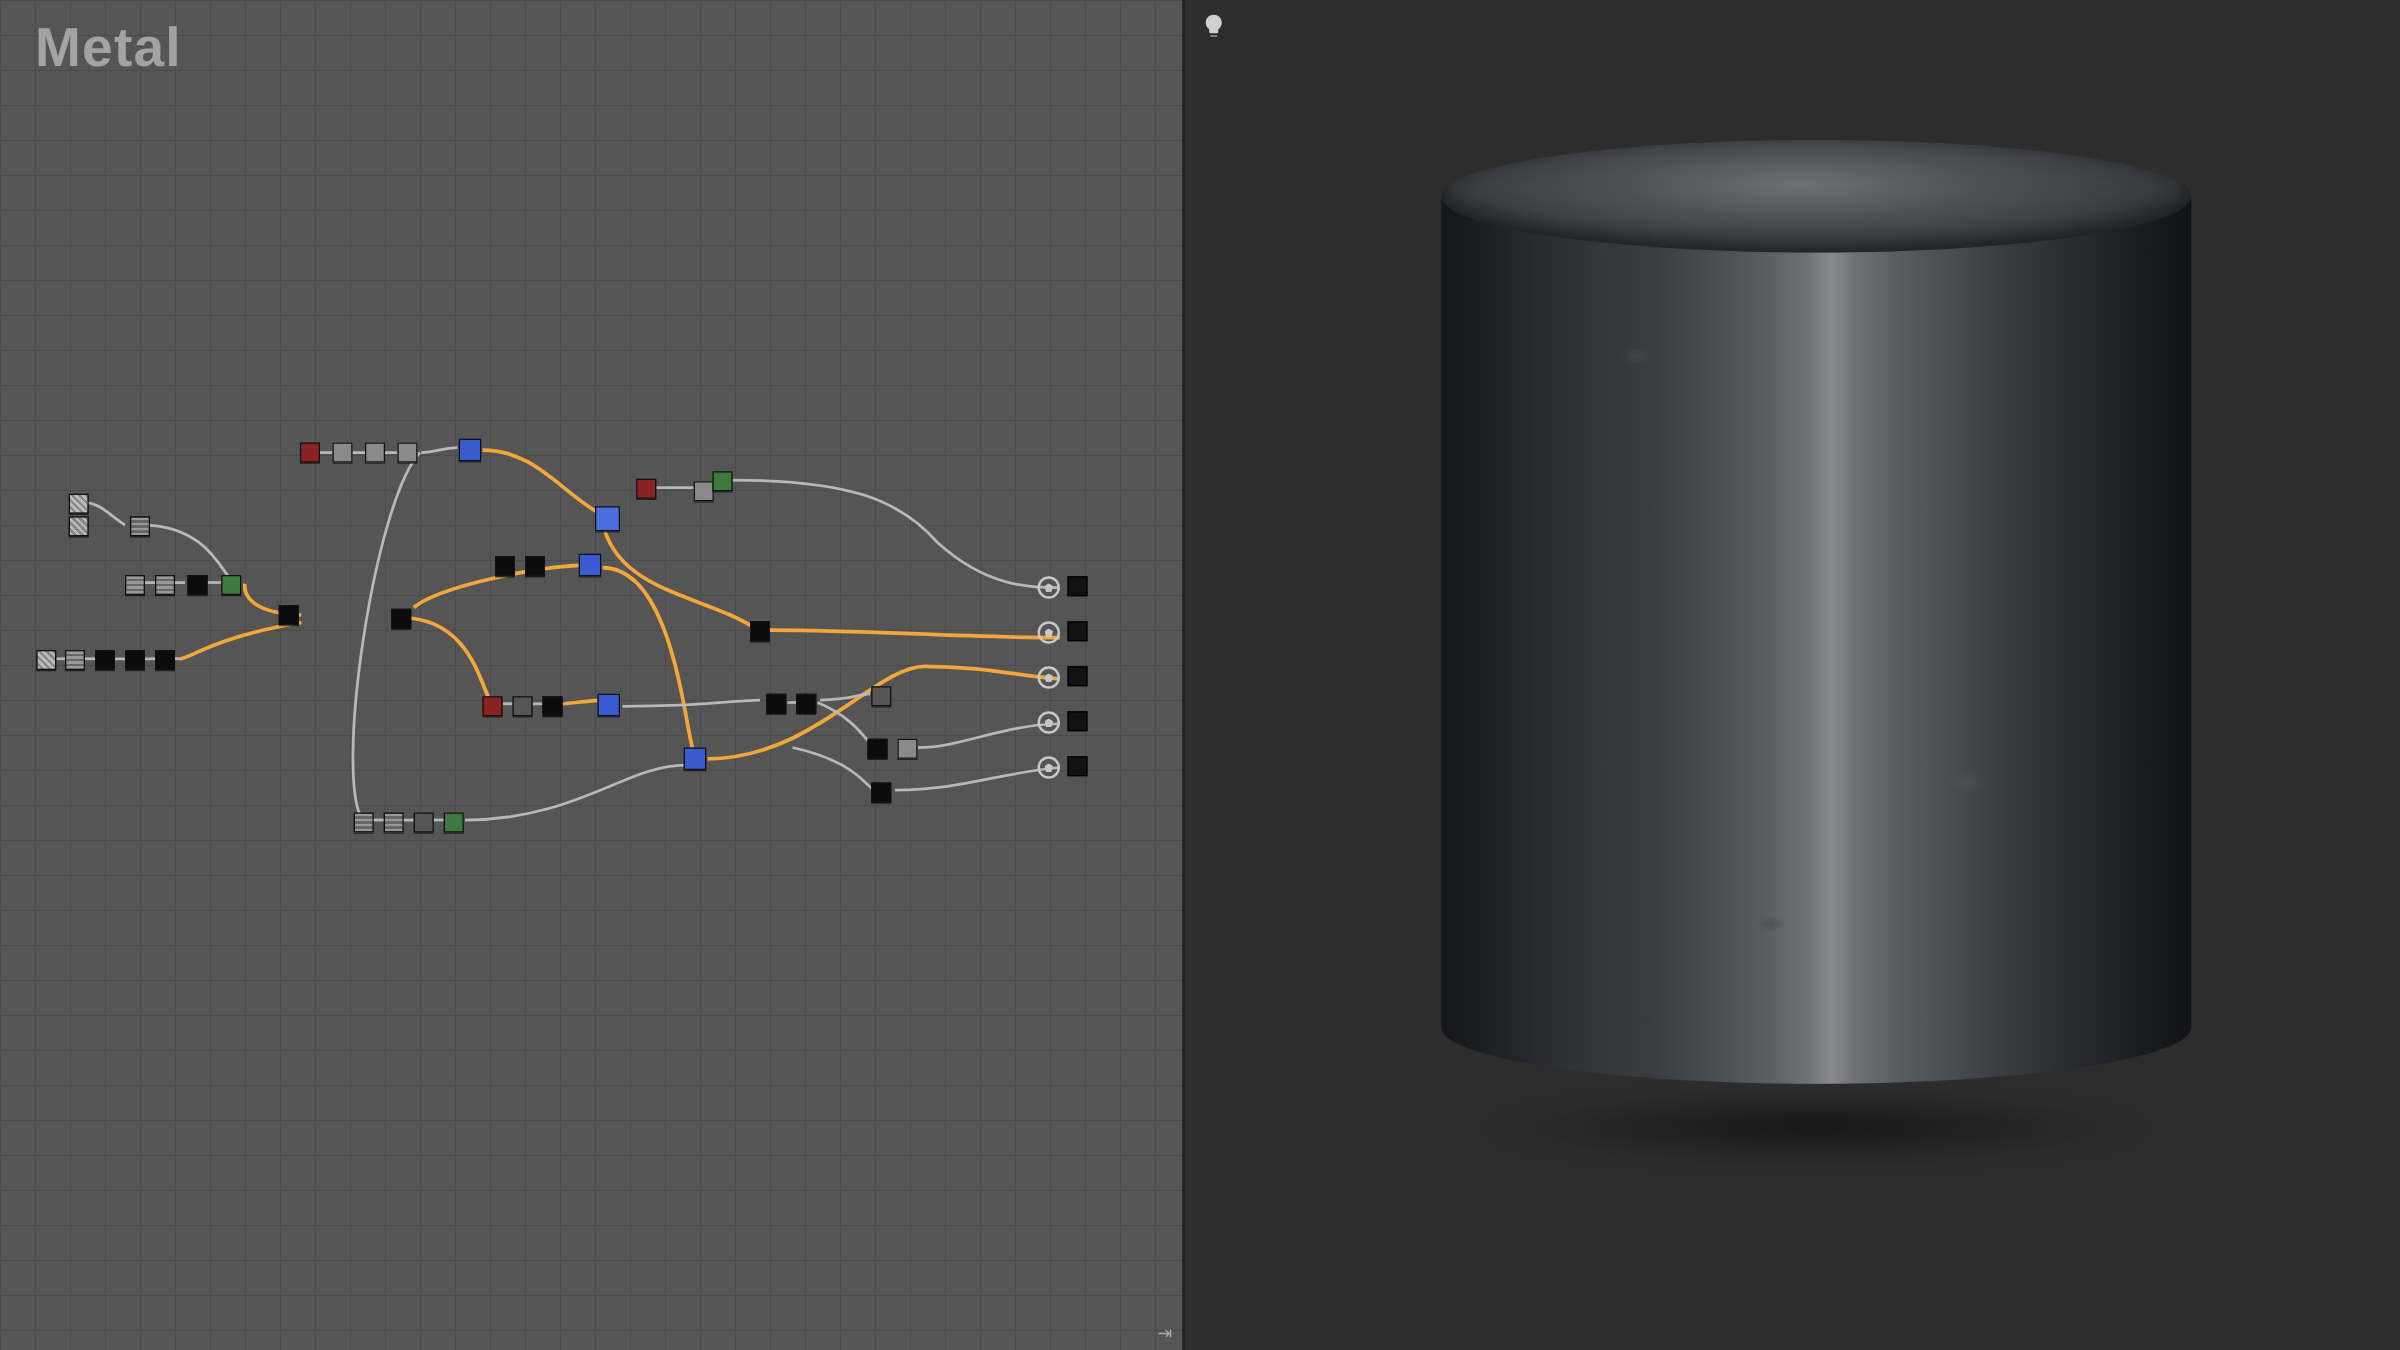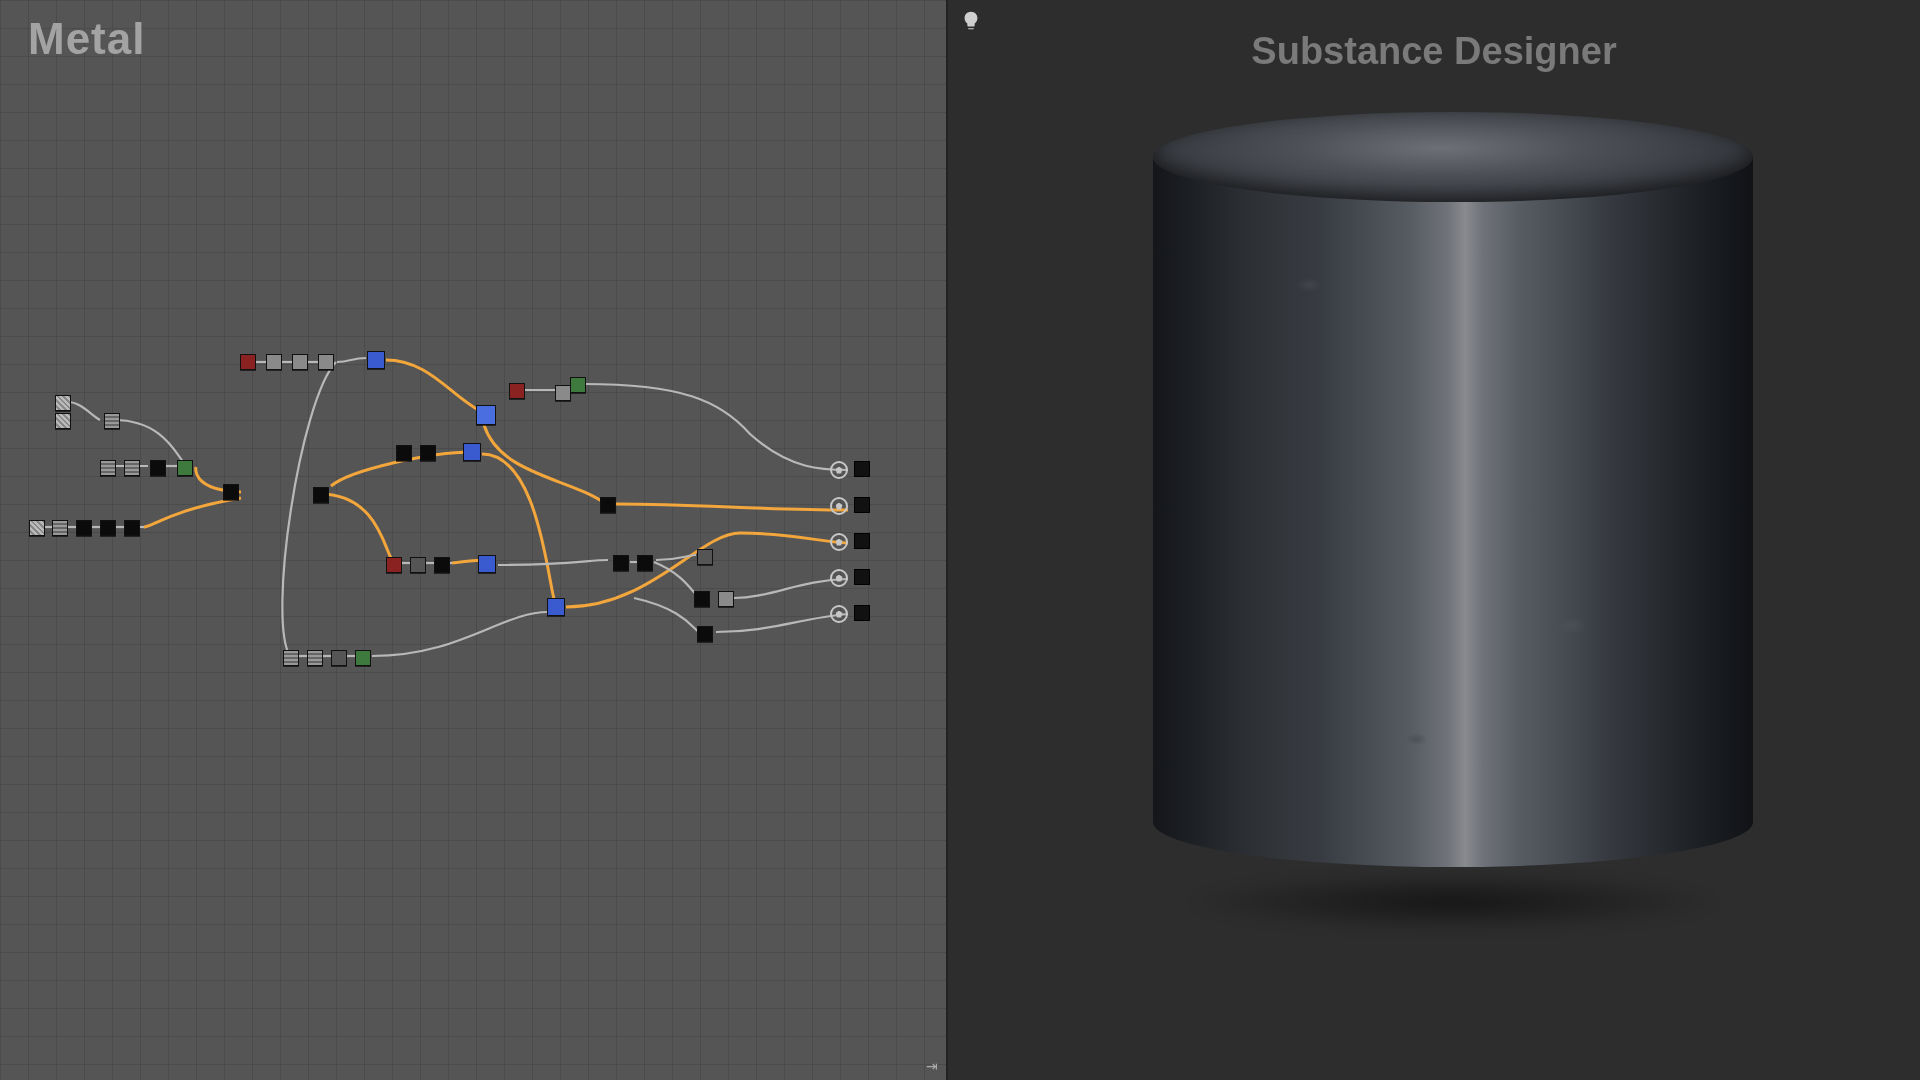--- a/index.html
+++ b/index.html
@@ -213,21 +213,20 @@
         <div class="outnode" style="left: 854px; top: 605px;"></div>
       </div>
   </div>
 
   <div class="preview-panel">
     <div class="light-icon" title="Lighting">
       <svg viewBox="0 0 24 24">
           <path fill="#cfcfcf" d="M9 21h6v-1H9v1zm3-19C8 2 5 5 5 9c0 2.4 1.2 4.5 3 5.7V17c0 .6.4 1 1 1h6c.6 0 1-.4 1-1v-2.3c1.8-1.2 3-3.3 3-5.7 0-4-3-7-7-7z"></path>
         </svg>
     </div>
-    <div class="preview-title">Substance Designer</div>
 
     <div class="cyl-wrap">
       <div class="cyl-shadow"></div>
       <div class="cyl-body"></div>
       <div class="cyl-top"></div>
     </div>
 
     <div class="indent-icon">⇥</div>
   </div>
 

